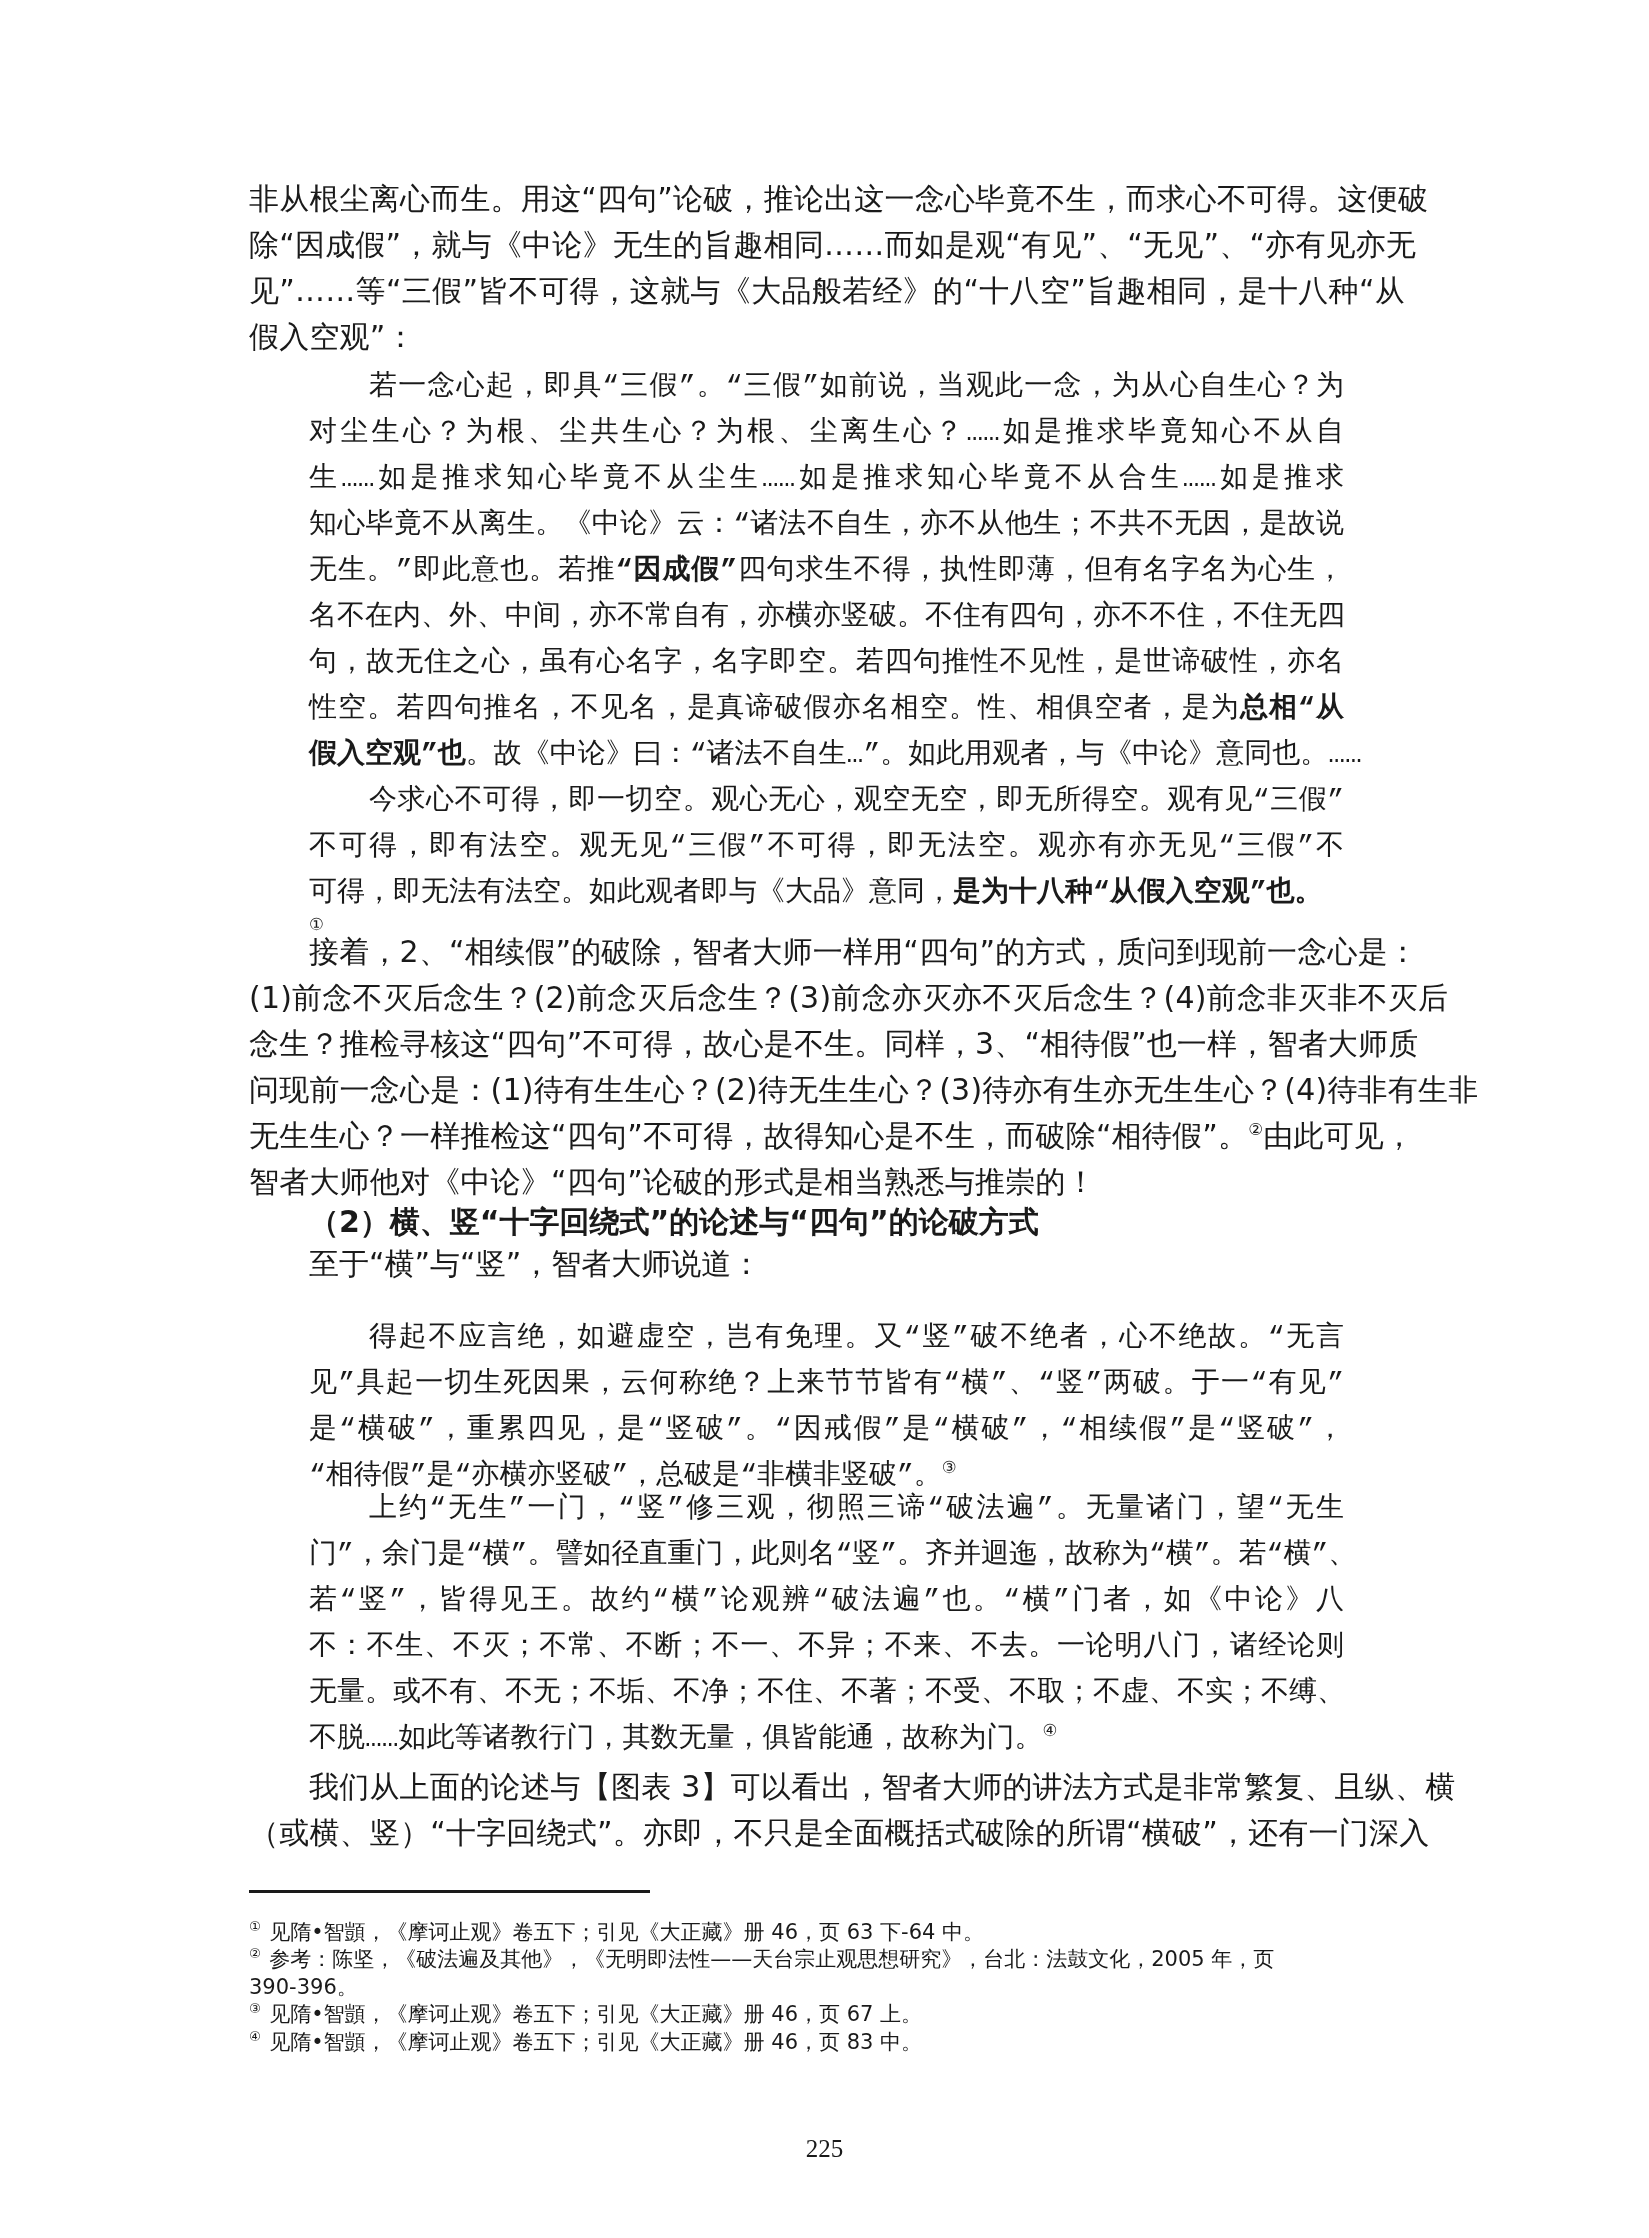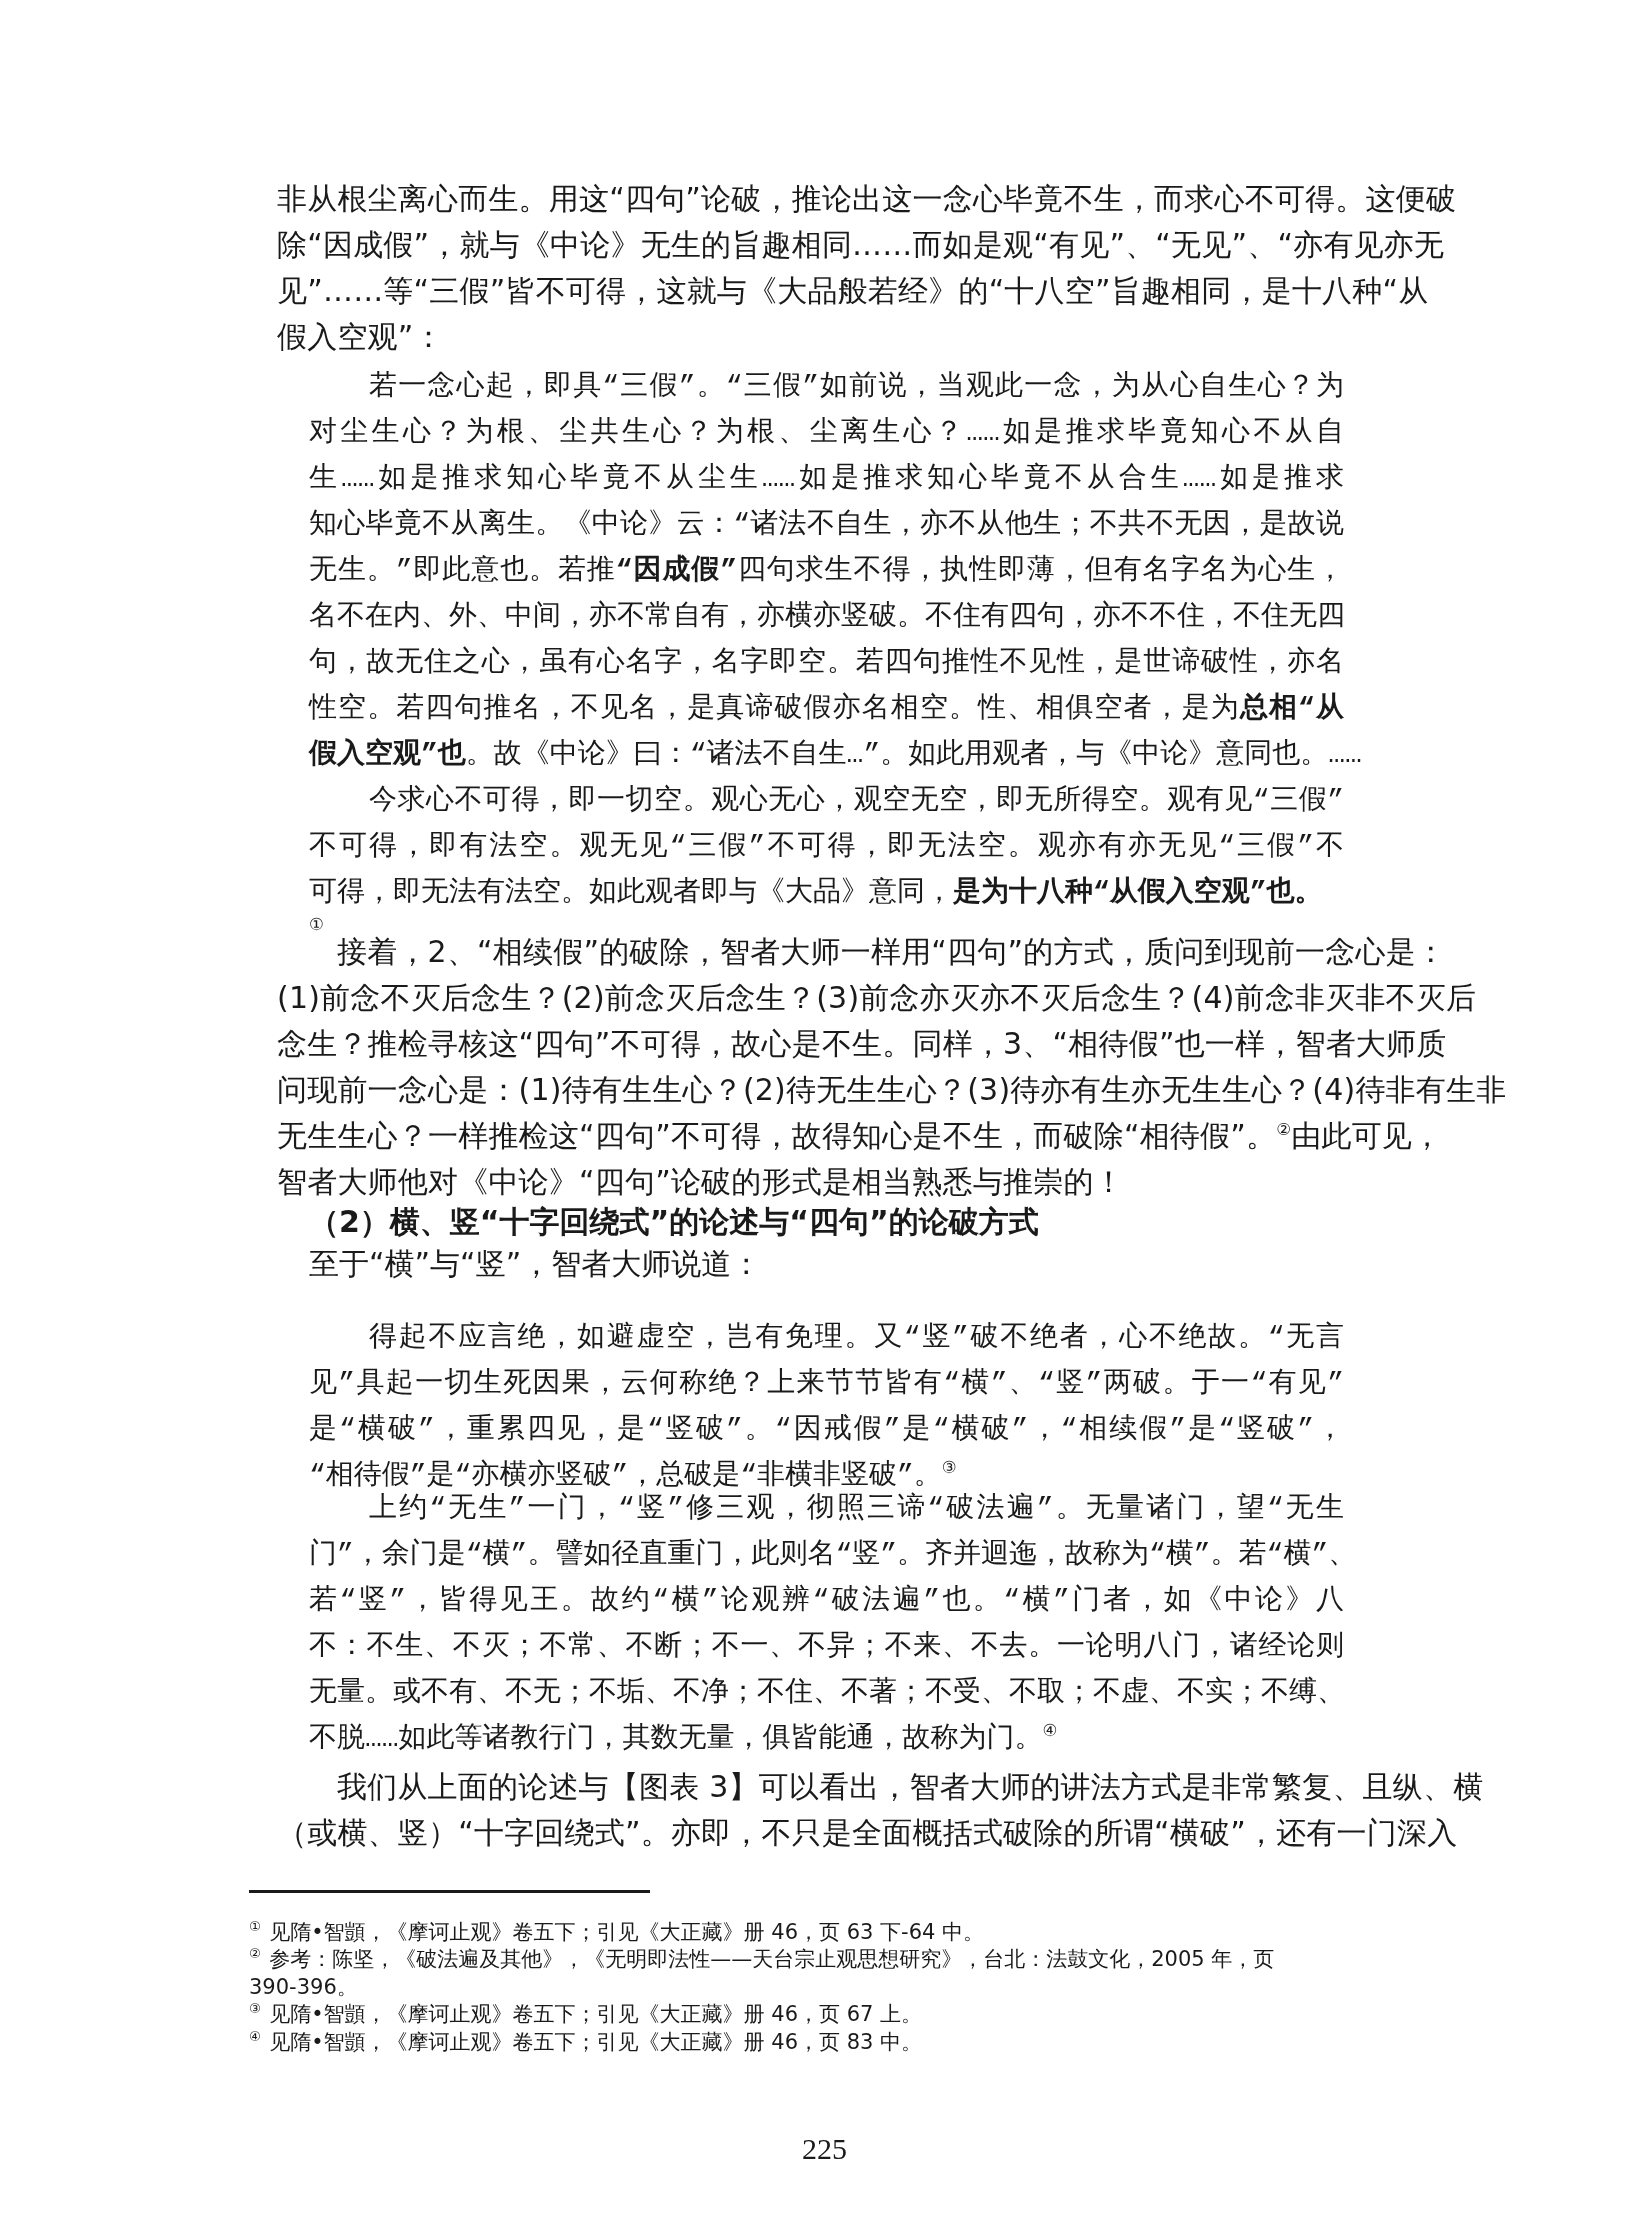--- a/index.html
+++ b/index.html
@@ -1,35 +1,35 @@
 <!DOCTYPE html>
 <html style="font-size:13.3px"><head>
 <meta charset="utf-8">
 <style>
   html, body { margin: 0; padding: 0; background: #ffffff; }
   body { width: 1649px; height: 2239px; position: relative; overflow: hidden; color: #1a1a1a; }
   .page { position: absolute; left: 0; top: 0; width: 1649px; height: 2239px; background: #fff; }
   .block { position: absolute; }
   .line { display: block; white-space: nowrap; }
   .main { left: 249px; width: 1156px; font-family: "DejaVu Sans", "Liberation Sans", sans-serif; font-size: 30px; line-height: 46px; letter-spacing: 0.2px; }
-  .main .line { height: 46px; text-align: justify; text-align-last: justify; margin-left: 28px; }
+  .main .line { height: 46px; text-align: justify; text-align-last: justify; }
   .main .line.last { text-align-last: left; }
   .quote { left: 309px; width: 1035px; font-family: Liberation Mono, monospace; font-size: 28px; line-height: 46px; }
   .quote .line { height: 46px; text-align: justify; text-align-last: justify; }
   .quote .line.last { text-align-last: left; }
   .indent { padding-left: 60px; }
   .b { font-weight: bold; }
   .heading { left: 309px; font-family: "DejaVu Sans", "Liberation Sans", sans-serif; font-size: 30px; line-height: 42px; font-weight: bold; white-space: nowrap; }
   .sub { left: 309px; font-family: "DejaVu Sans", "Liberation Sans", sans-serif; font-size: 30px; line-height: 42px; white-space: nowrap; }
   .sup { font-size: 16.6px; vertical-align: super; line-height: 0; }
   .fn-rule { position: absolute; left: 249px; top: 1890px; width: 401px; height: 2.5px; background: #1a1a1a; }
   .footnotes { left: 249px; top: 1904px; width: 1156px; font-family: "DejaVu Sans", "Liberation Sans", sans-serif; font-size: 21px; line-height: 27.4px; margin-top: 15px; }
   .footnotes .line { height: 27.4px; }
   .fn-mark { font-size: 13.3px; vertical-align: super; line-height: 0; margin-right: 8.3px; }
-  .page-number { position: absolute; left: 0; width: 1649px; top: 2130px; text-align: center; font-family: "Liberation Serif", "DejaVu Serif", serif; font-size: 30px; line-height: 37px; }
+  .page-number { position: absolute; left: 0; width: 1649px; top: 2130px; text-align: center; font-family: "Liberation Serif", "DejaVu Serif", serif; font-size: 25px; line-height: 37px; }
 </style>
 </head>
 <body>
 
 <div class="page">
 
   <div class="block main" style="top:176px;">
     <span class="line">非从根尘离心而生。用这“四句”论破，推论出这一念心毕竟不生，而求心不可得。这便破</span>
     <span class="line">除“因成假”，就与《中论》无生的旨趣相同……而如是观“有见”、“无见”、“亦有见亦无</span>
     <span class="line">见”……等“三假”皆不可得，这就与《大品般若经》的“十八空”旨趣相同，是十八种“从</span>

